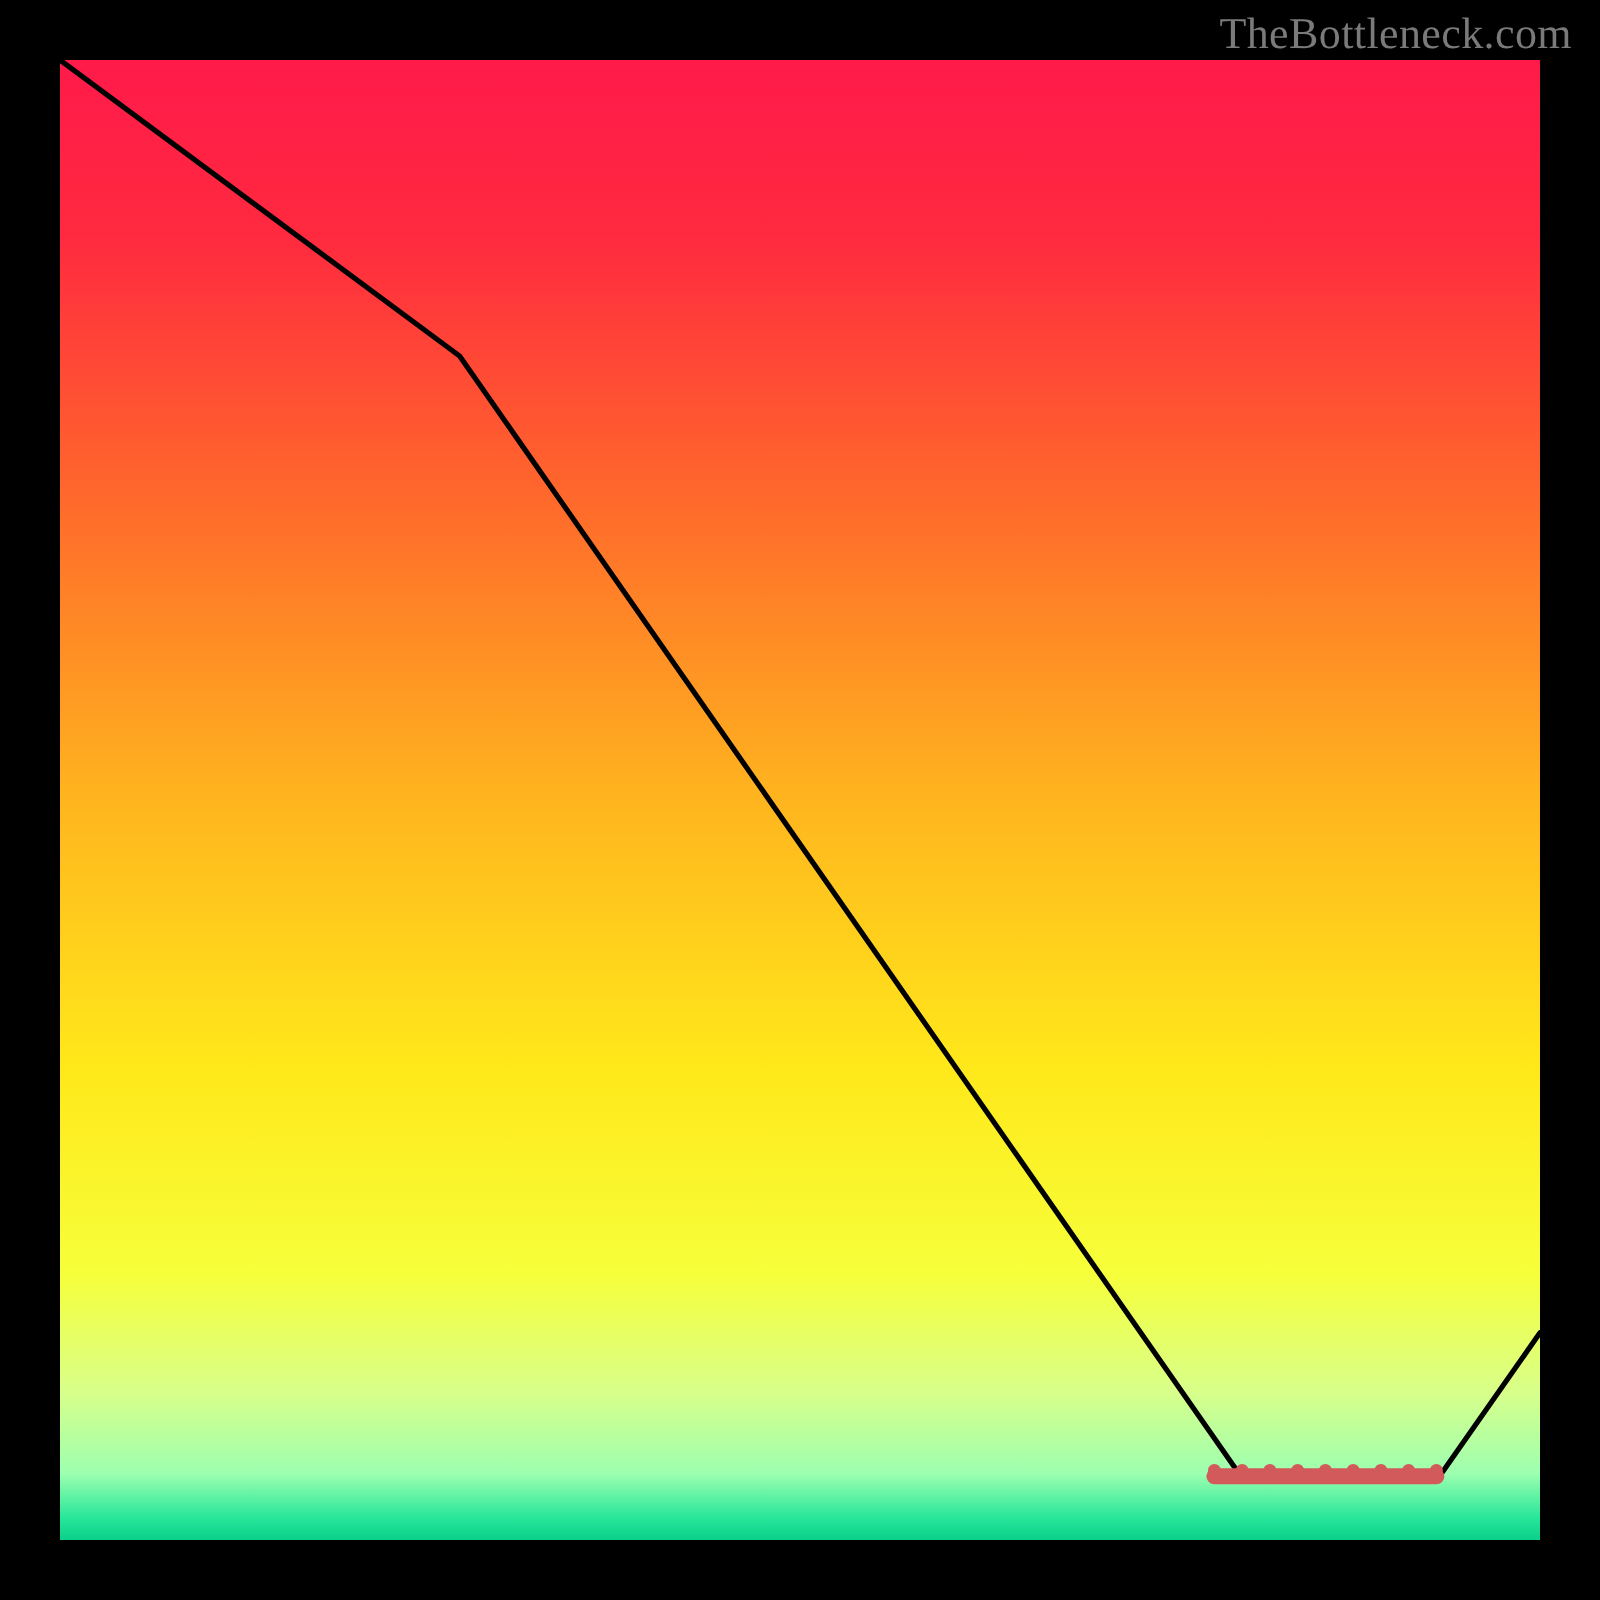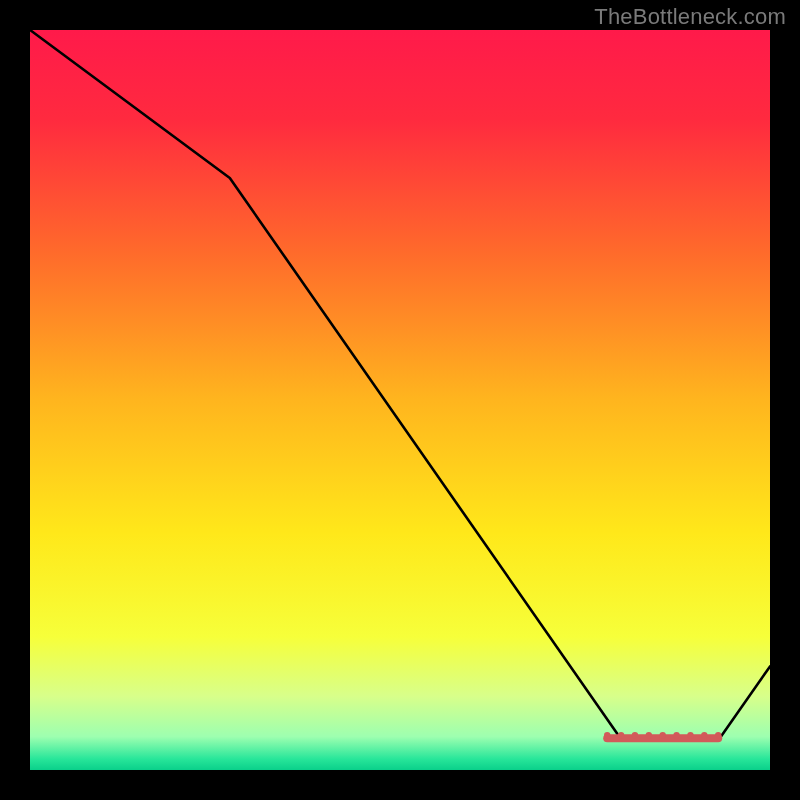--- a/index.html
+++ b/index.html
@@ -13,21 +13,21 @@
   .frame {
     position: relative;
     width: 800px;
     height: 800px;
     background: #000;
   }
   .watermark {
     position: absolute;
     top: 4px;
     right: 14px;
-    font-family: Liberation Sans, sans-serif;
+    font-family: Liberation Serif, serif;
     font-size: 22px;
     color: #7a7a7a;
     font-weight: 500;
     letter-spacing: 0.2px;
   }
   svg {
     position: absolute;
     top: 30px;
     left: 30px;
   }

